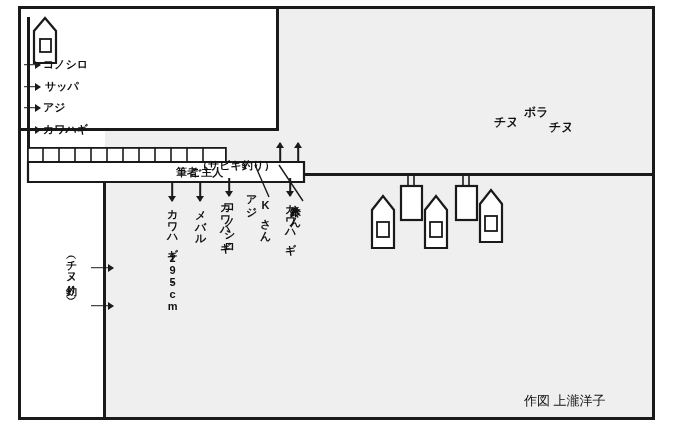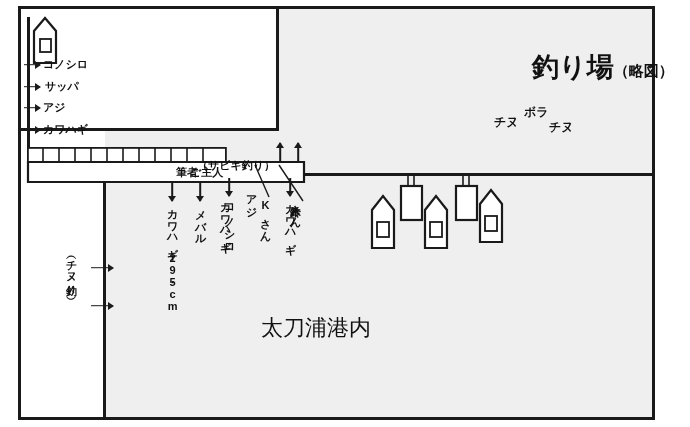--- a/index.html
+++ b/index.html
@@ -99,23 +99,20 @@
         <div class="head"></div>
       </div>
     <div class="txt lbl" style="left:22px;top:92px;">アジ</div>
 
     <div class="arrR" style="left:3px;top:116px;width:16px;height:9px;">
       <div class="shaft"></div>
         <div class="head"></div>
       </div>
     <div class="txt lbl" style="left:22px;top:114px;">カワハギ</div>
 
-    <div class="txt title" style="left:466px;top:12px;">
-      <span>釣り場</span><small>（略図）</small>
-    </div>
 
 
     <div class="txt lbl2" style="left:473px;top:107px;">チヌ</div>
     <div class="txt lbl2" style="left:503px;top:97px;">ボラ</div>
     <div class="txt lbl2" style="left:528px;top:112px;">チヌ</div>
 
     <div style="position:absolute;left:6px;top:138px;">
       <svg width="200" height="17" viewBox="0 0 200 17">
         <rect x="0.9" y="0.9" width="198" height="15" fill="#ffffff" stroke="#1a1a1a" stroke-width="1.8"></rect>
         <g stroke="#1a1a1a" stroke-width="1.6">
@@ -235,17 +232,17 @@
 
     <div class="arrR" style="left:70px;top:254px;width:22px;height:9px;">
       <div class="shaft"></div>
         <div class="head"></div>
       </div>
     <div class="arrR" style="left:70px;top:292px;width:22px;height:9px;">
       <div class="shaft"></div>
         <div class="head"></div>
       </div>
 
-    <div class="txt" style="left:240px;top:306px;font-size:22px;">太刀浦港内</div>
-
+
+    <div class="txt credit" style="left:503px;top:385px;">作図 上瀧洋子</div>
 
   </div>
 </div>
 
 </body></html>

